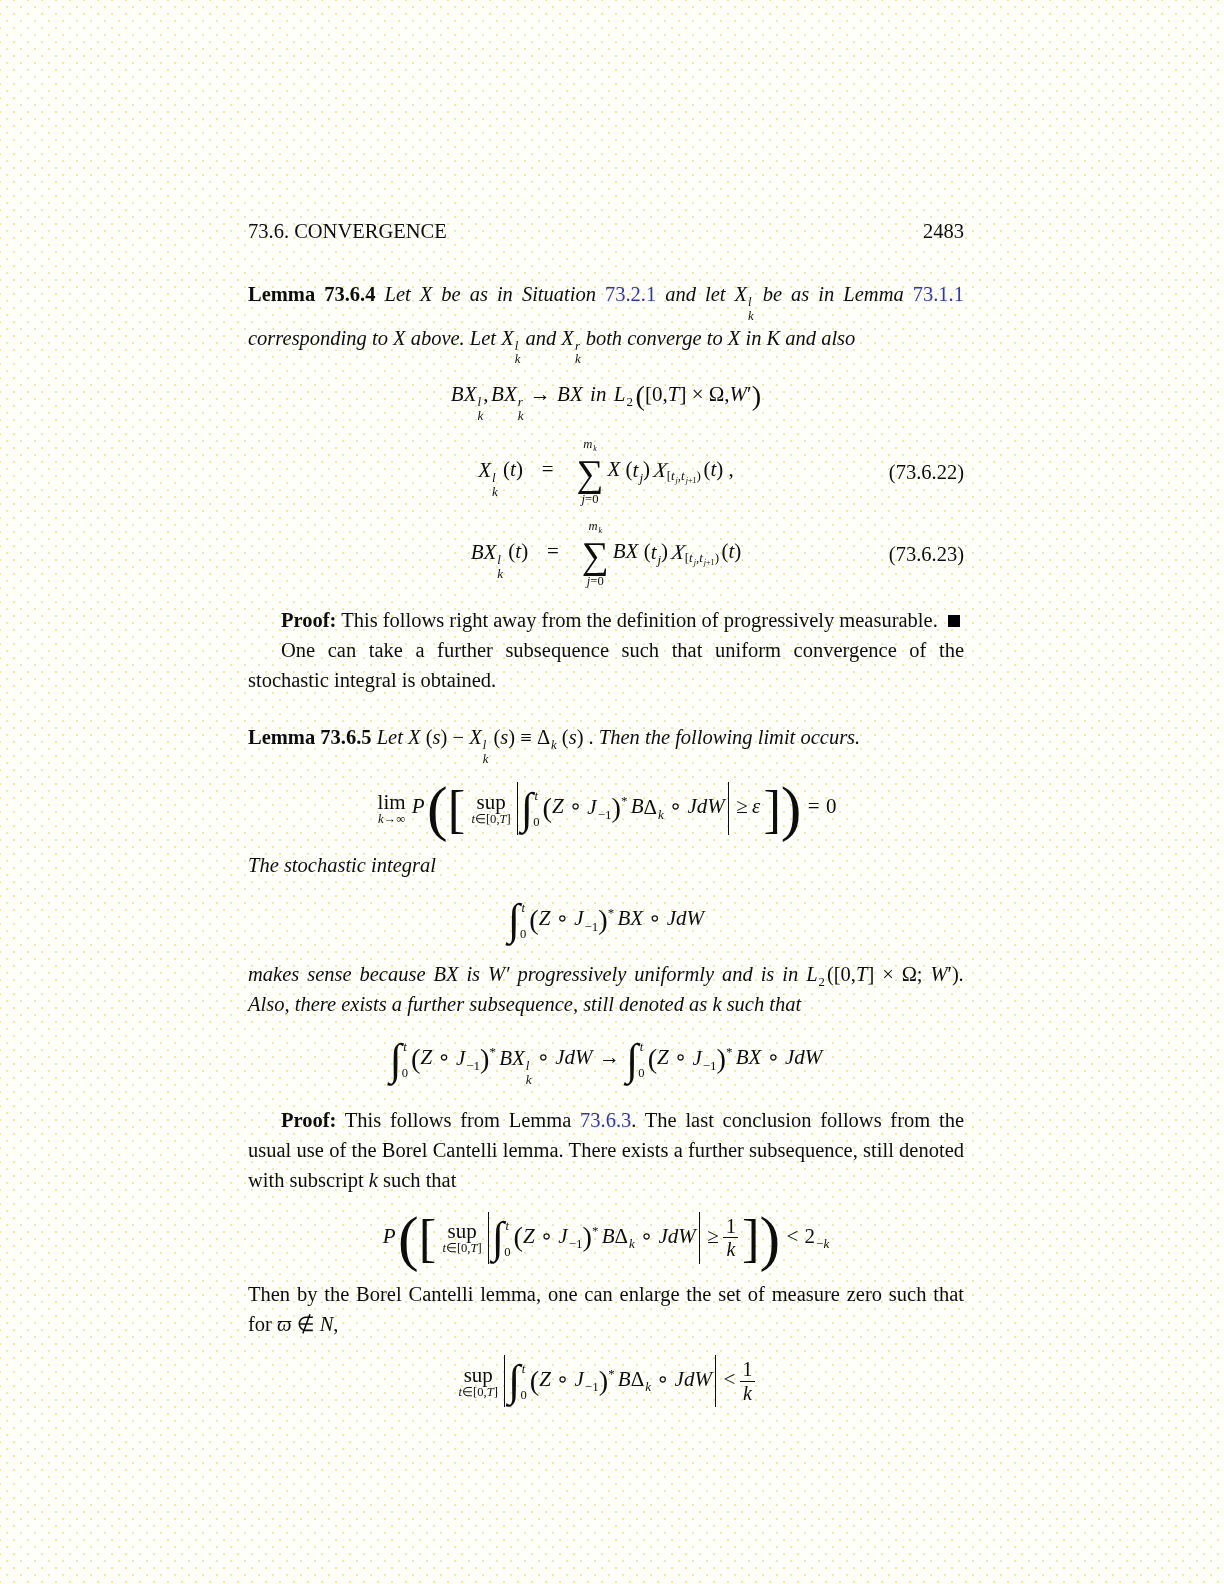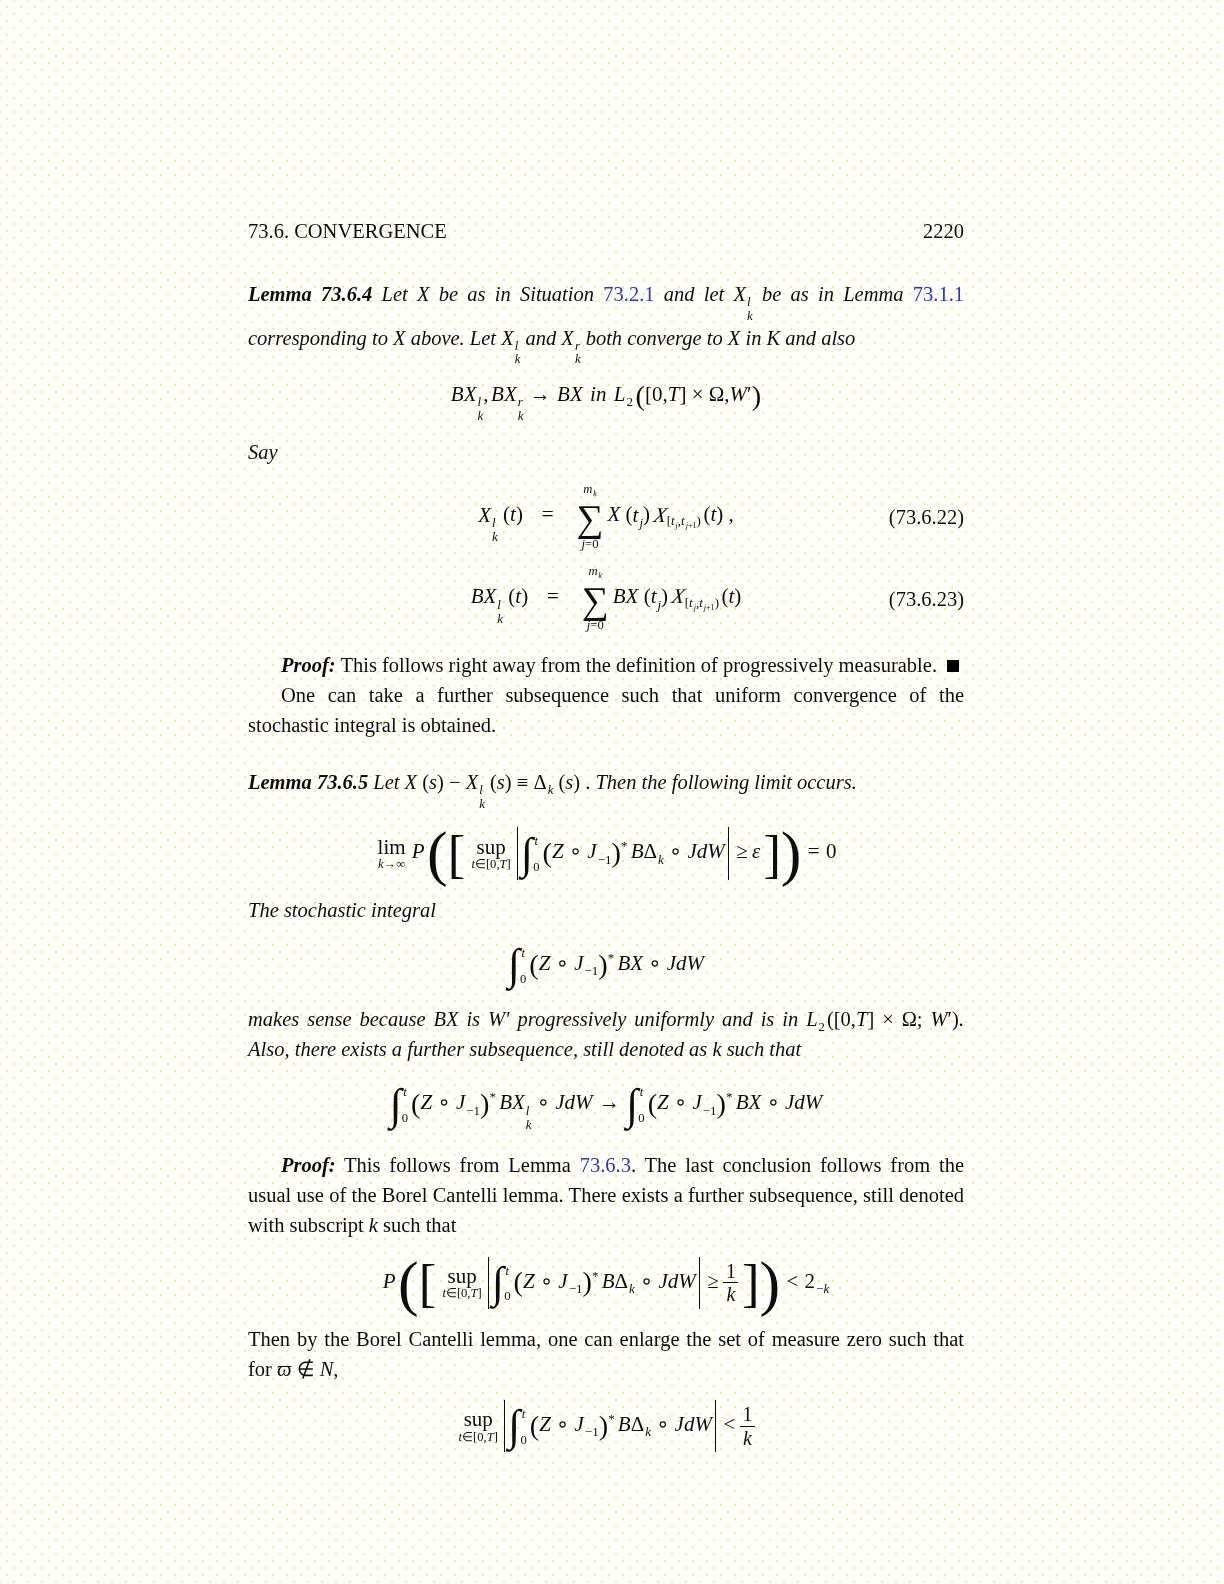--- a/index.html
+++ b/index.html
@@ -12,21 +12,21 @@
     background-size:14px 14px;
     background-position:0 0,7px 7px;
     font-family:"Liberation Serif", serif;
     color:#0d0d0d;
     --link:#2a35c2;
   }
   main{position:relative;margin-left:248px;width:716px;padding-top:220px;}
   .pagehead{display:flex;justify-content:space-between;font-size:20.5px;margin-bottom:37px;}
   .para{font-size:20.5px;line-height:1.46;text-align:justify;margin:0;hyphens:none;}
   .ri{font-style:italic;}
-  .rb{font-weight:bold;font-style:italic;}
+  .rb{font-weight:bold;}
   .ind{text-indent:33px;}
   .gap{margin-top:19px;}
   .gap2{margin-top:27px;}
   .rlink{color:var(--link);text-decoration:none;cursor:pointer;}
   .imath{white-space:nowrap;}
   .qed{display:inline-block;width:12px;height:12px;background:#000;margin-left:5px;}
   .disp{position:relative;text-align:center;margin:15px 0;font-size:21px;line-height:1.2;}
   .disp .dmath{display:inline-block;white-space:nowrap;}
   .dtag{position:absolute;right:0;top:50%;transform:translateY(-50%);font-size:20.5px;}
   
@@ -54,21 +54,21 @@
   .mbig{display:inline-block;vertical-align:middle;line-height:.88;font-style:normal;font-weight:400;}
   .mvbar{display:inline-block;width:1.3px;background:currentColor;vertical-align:middle;margin:0 3px;}
   .mscr{font-style:italic;display:inline-block;transform:skewX(-10deg);}
 </style>
 </head>
 <body style="--link: #2a35c2;">
 
 <main>
   <header class="pagehead">
     <span>73.6. CONVERGENCE</span>
-    <span>2220</span>
+    <span>2483</span>
   </header>
   <div id="body-content">
       <p class="para"><span class="rb">Lemma 73.6.4</span><span class="ri">  Let X be as in Situation </span><a class="rlink">73.2.1</a><span class="ri"> and let </span><span class="imath"><span class="mss"><span class="mssb"><span class="mi">X</span></span><span class="mssc">
               <span class="msscu"><span class="mi">l</span></span>
               <span class="msscd"><span class="mi">k</span></span>
             </span></span></span><span class="ri"> be as in Lemma </span><a class="rlink">73.1.1</a><span class="ri"> corresponding to X above. Let </span><span class="imath"><span class="mss"><span class="mssb"><span class="mi">X</span></span><span class="mssc">
               <span class="msscu"><span class="mi">l</span></span>
               <span class="msscd"><span class="mi">k</span></span>
             </span></span></span><span class="ri"> and </span><span class="imath"><span class="mss"><span class="mssb"><span class="mi">X</span></span><span class="mssc">
               <span class="msscu"><span class="mi">r</span></span>
@@ -76,21 +76,20 @@
             </span></span></span><span class="ri"> both converge to X in K and also</span></p>
       <div class="disp"><span class="dmath"><span class="mss"><span class="mssb"><span class="mi">BX</span></span><span class="mssc">
               <span class="msscu"><span class="mi">l</span></span>
               <span class="msscd"><span class="mi">k</span></span>
             </span></span><span class="mu">,</span><span class="msp" style="width: 0.12em;"></span><span class="mss"><span class="mssb"><span class="mi">BX</span></span><span class="mssc">
               <span class="msscu"><span class="mi">r</span></span>
               <span class="msscd"><span class="mi">k</span></span>
             </span></span><span class="msp" style="width: 0.3em;"></span><span class="mu">→</span><span class="msp" style="width: 0.3em;"></span><span class="mi">BX</span><span class="msp" style="width: 0.35em;"></span><span class="mi">in</span><span class="msp" style="width: 0.35em;"></span><span class="mss"><span class="mssb"><span class="mi">L</span></span><span class="mssc">
               <span class="msscu"><span class="mu">2</span></span>
             </span></span><span class="msp" style="width: 0.12em;"></span><span class="mbig" style="font-size: 1.35em;">(</span><span class="mu">[0,</span><span class="mi">T</span><span class="mu">]</span><span class="mu"> × Ω,</span><span class="mi">W</span><span class="mu">′</span><span class="mbig" style="font-size: 1.35em;">)</span></span></div>
-      <p class="para"><span class="ri">Say</span></p>
       <div class="disp"><span class="dmath"><span class="mss"><span class="mssb"><span class="mi">X</span></span><span class="mssc">
               <span class="msscu"><span class="mi">l</span></span>
               <span class="msscd"><span class="mi">k</span></span>
             </span></span><span class="mu"> (</span><span class="mi">t</span><span class="mu">)</span><span class="msp" style="width: 0.9em;"></span><span class="mu">=</span><span class="msp" style="width: 0.9em;"></span><span class="msum">
             <span class="msumt"><span class="mss"><span class="mssb"><span class="mi">m</span></span><span class="mssc">
                   <span class="msscd"><span class="mi">k</span></span>
                 </span></span></span>
             <span class="msums">∑</span>
             <span class="msumb"><span class="mi">j</span><span class="mu">=0</span></span>
           </span><span class="mi">X</span><span class="mu"> (</span><span class="mss"><span class="mssb"><span class="mi">t</span></span><span class="mssc">

